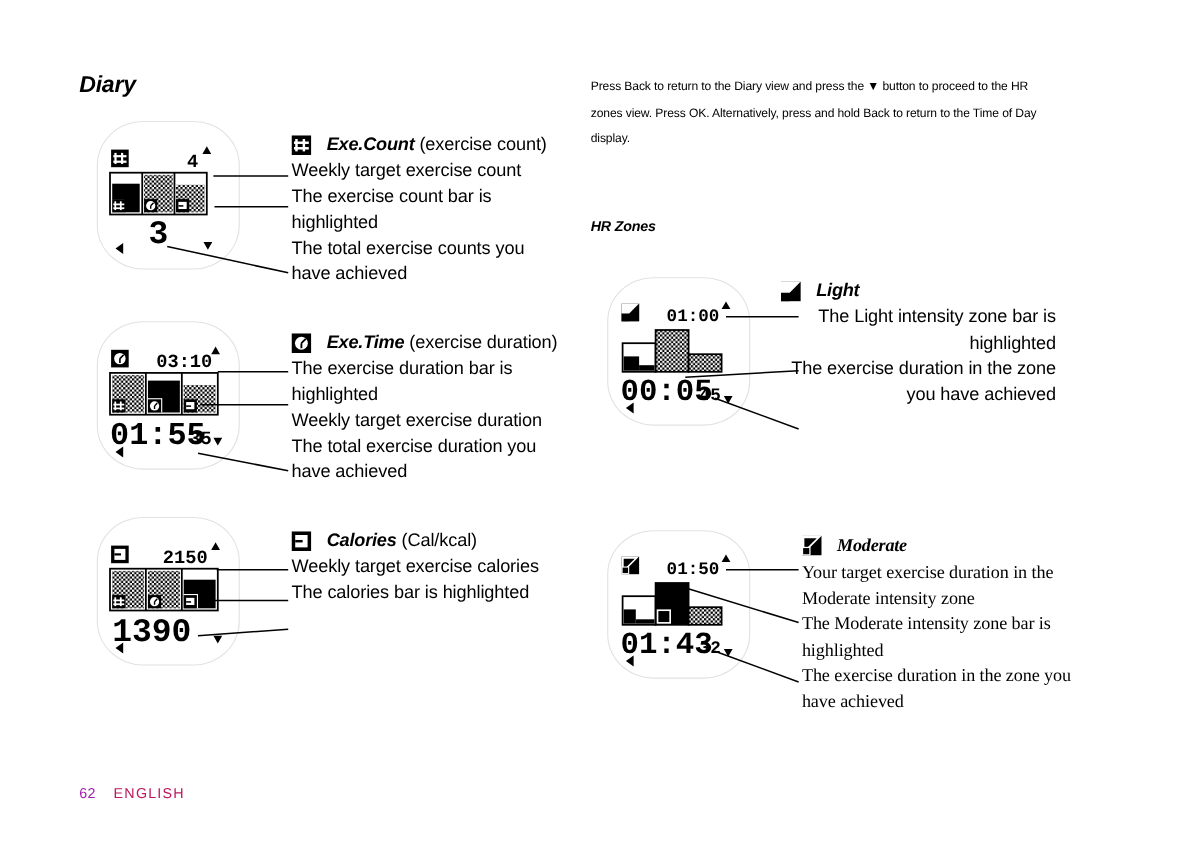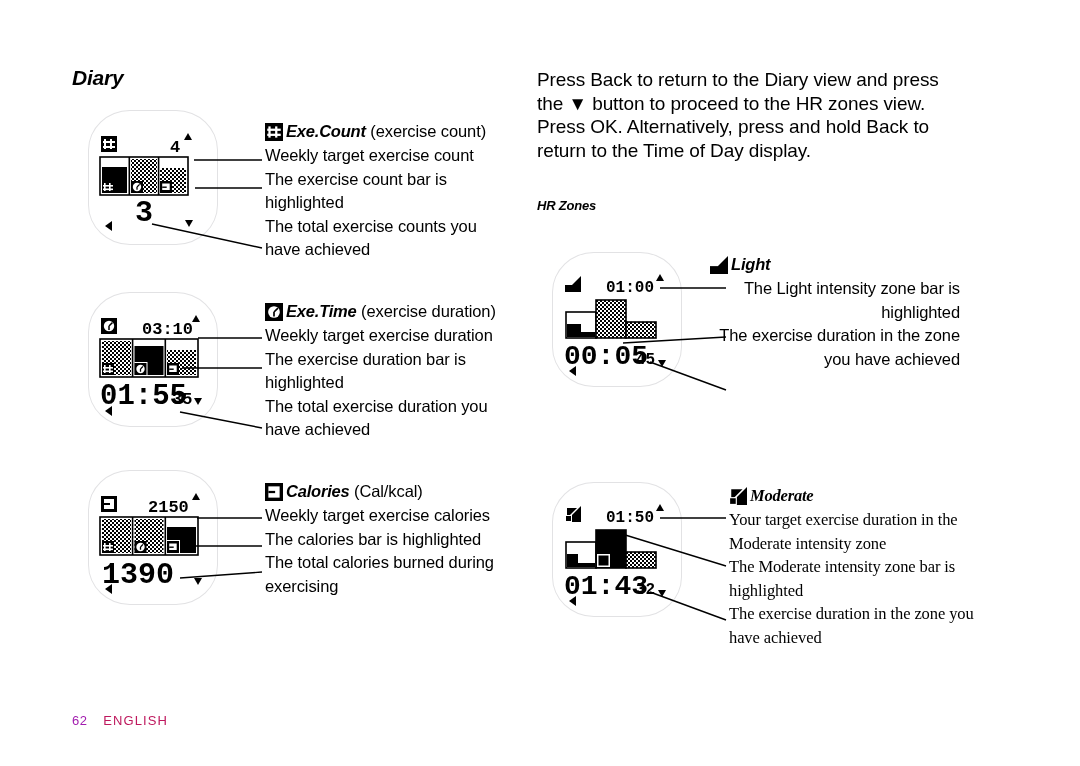--- a/index.html
+++ b/index.html
@@ -40,21 +40,21 @@
     letter-spacing: -0.2px;
     font-style: italic;
   }
 
   
   .intro {
     position: absolute;
     left: 537px;
     top: 68px;
     width: 420px;
-    font-size: 19px;
+    font-size: 11px;
     line-height: 23.5px;
     letter-spacing: -0.1px;
   }
 
   
   .watch {
     position: absolute;
     width: 130px;
     height: 135px;
   }
@@ -91,21 +91,21 @@
     letter-spacing: -0.1px;
   }
   .ann .ttl {
     font-weight: bold;
     font-style: italic;
     letter-spacing: -0.2px;
   }
   .ann .hdr-row {
     display: flex;
     align-items: center;
-    gap: 3px;
+    gap: 14px;
     height: 24px;
   }
   .ann .para { display: block; }
 
   
   .pxicon {
     display: inline-block;
     vertical-align: -3px;
     width: 18px;
     height: 18px;
@@ -387,38 +387,37 @@
   <div class="ann" style="left:265px; top:300px; width:252px;">
     <div class="hdr-row">
       <svg class="pxicon" viewBox="0 0 16 16">
         <rect x="0" y="0" width="16" height="16" fill="#000"></rect>
         <circle cx="8" cy="8" r="5.2" fill="#fff"></circle>
         <path d="M8 8 L11.5 4.5 M8 8 L8 12" stroke="#000" stroke-width="1.5" fill="none"></path>
       </svg>
       <span><span class="ttl">Exe.Time</span>
       <span>(exercise duration)</span></span>
     </div>
+    <span class="para">The exercise duration bar is highlighted</span>
     <span class="para">Weekly target exercise duration</span>
-    <span class="para">The exercise duration bar is highlighted</span>
     <span class="para">The total exercise duration you have achieved</span>
   </div>
 
   <div class="ann" style="left:265px; top:480px; width:250px;">
     <div class="hdr-row">
       <svg class="pxicon" viewBox="0 0 16 16">
         <rect x="0" y="0" width="16" height="16" fill="#000"></rect>
         <rect x="3" y="3" width="10" height="10" fill="#fff"></rect>
         <rect x="3" y="7" width="6" height="2" fill="#000"></rect>
       </svg>
       <span><span class="ttl">Calories</span>
       <span>(Cal/kcal)</span></span>
     </div>
     <span class="para">Weekly target exercise calories</span>
     <span class="para">The calories bar is highlighted</span>
-    <span class="para">The total calories burned during exercising</span>
   </div>
 
   <div class="ann" style="left:710px; top:253px; width:250px;text-align:right;">
     <div class="hdr-row">
       <svg class="pxicon" viewBox="0 0 16 16">
         <rect x="0" y="0" width="16" height="16" fill="#000"></rect>
         <polygon points="0,0 16,0 0,16" fill="#fff"></polygon>
         <rect x="0" y="9" width="7" height="7" fill="#000"></rect>
       </svg>
       <span class="ttl">Light</span>

